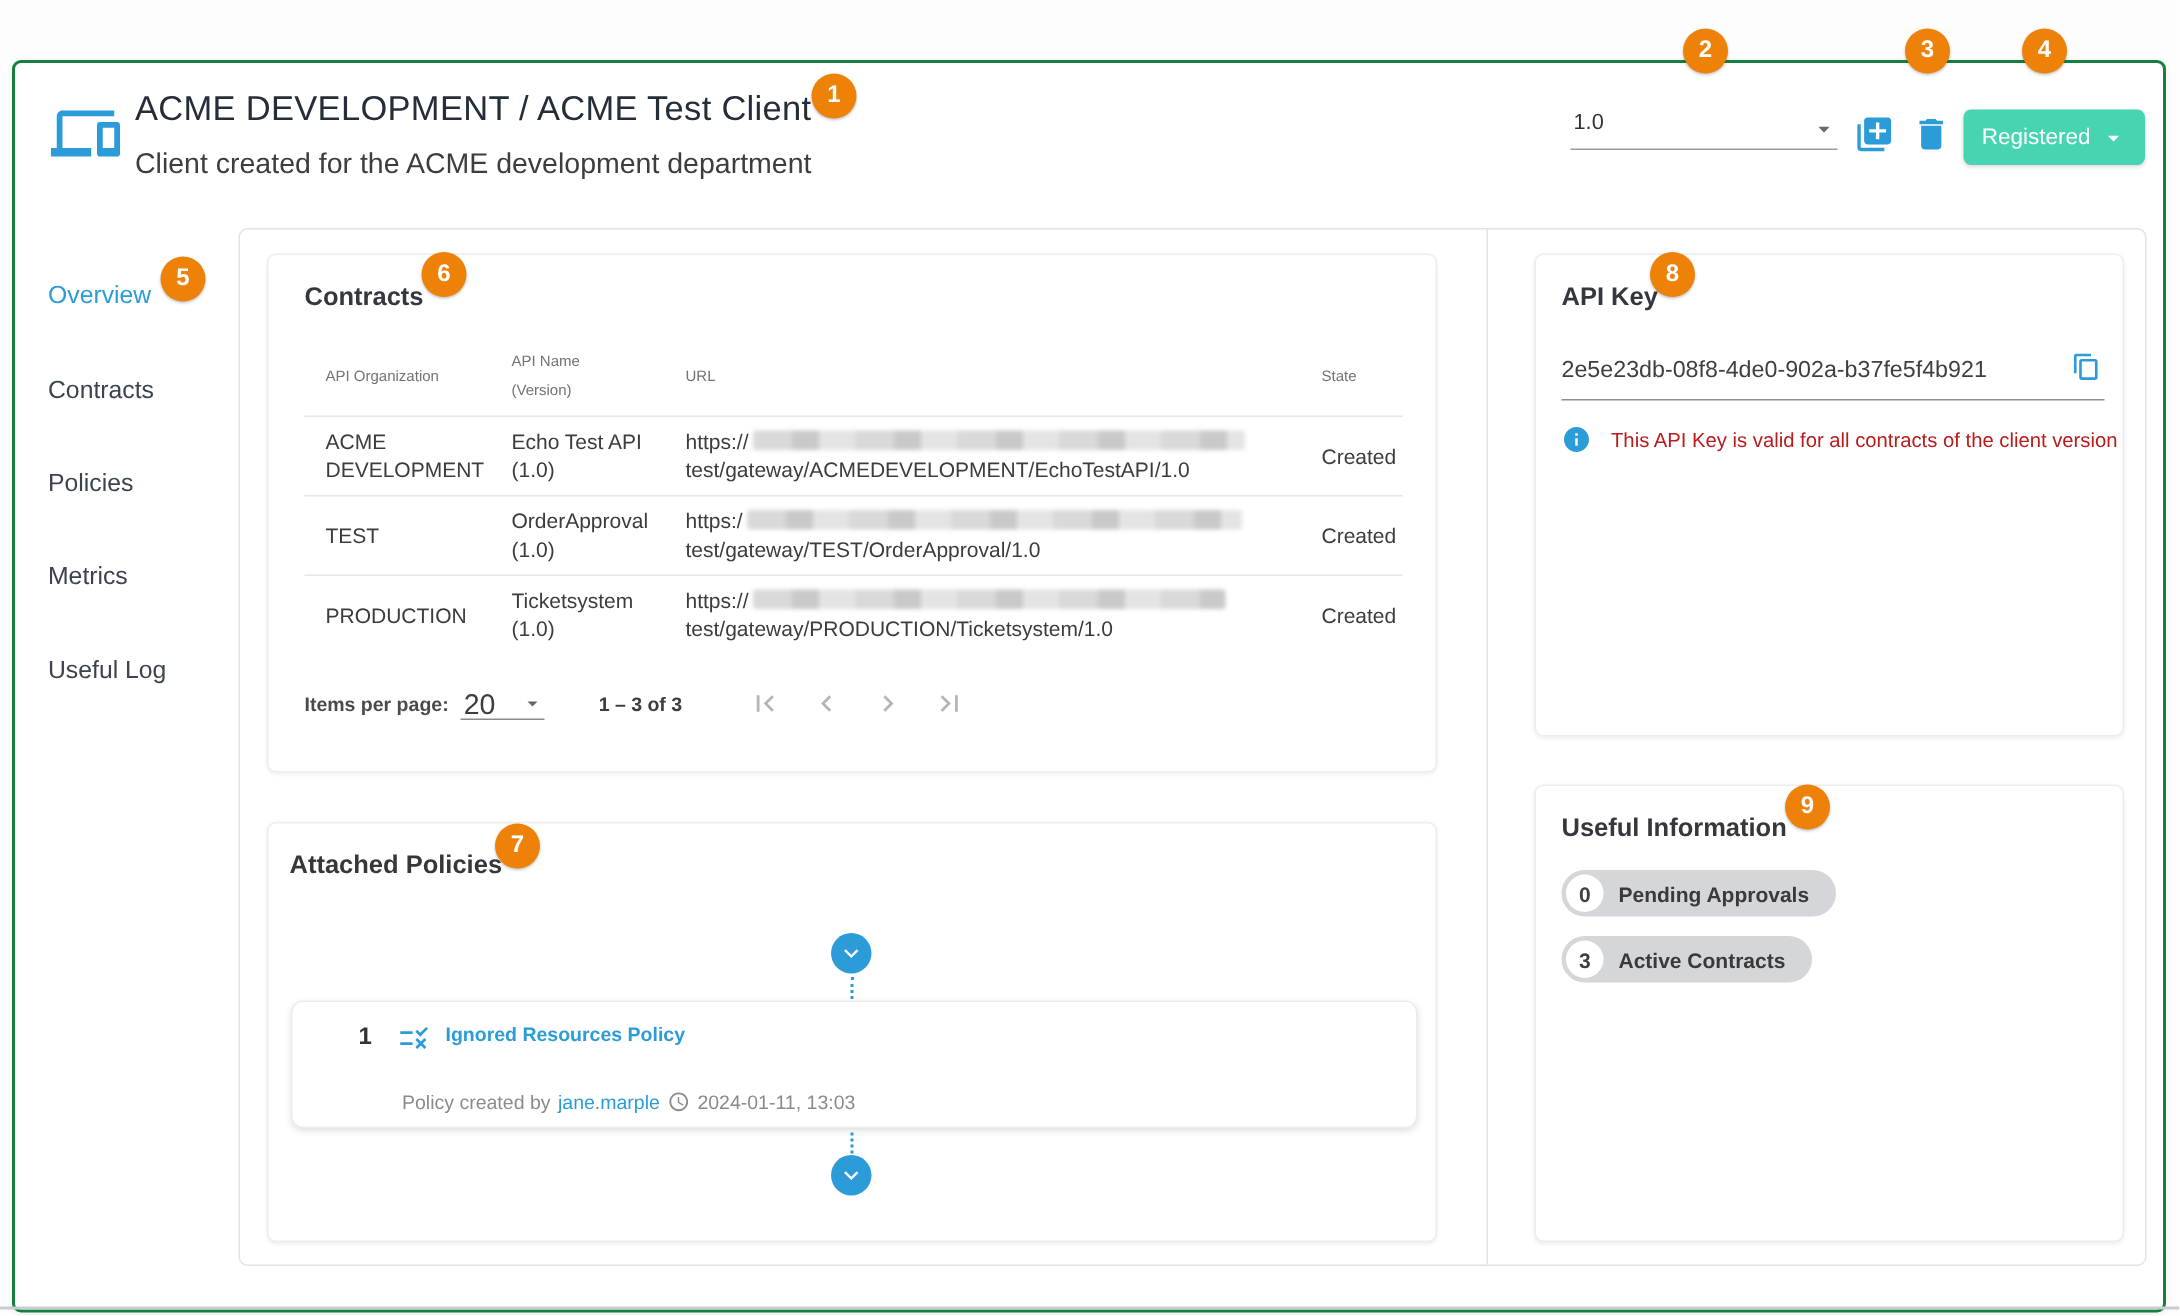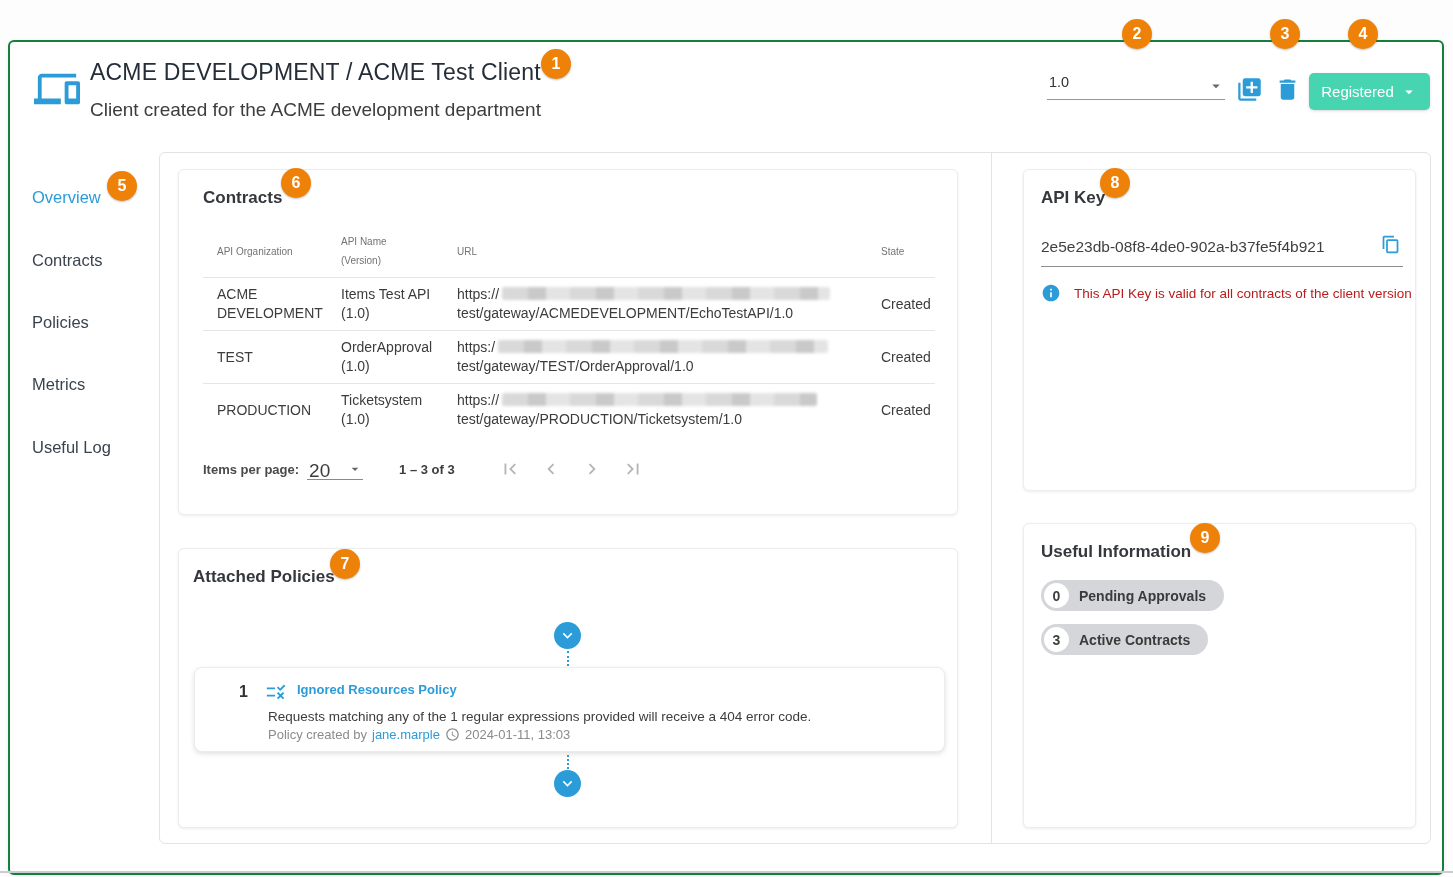--- a/index.html
+++ b/index.html
@@ -172,21 +172,21 @@
         <div class="ctable">
           <div class="crow chead">
             <div><span>API Organization</span></div>
             <div><span>API Name</span><br><span>(Version)</span></div>
             <div><span>URL</span></div>
             <div><span>State</span></div>
           </div>
 
           <div class="crow cbody">
             <div>ACME DEVELOPMENT</div>
-            <div><span>Items Test API</span><br><span>(1.0)</span></div>
+            <div><span>Echo Test API</span><br><span>(1.0)</span></div>
             <div><span>https://</span><span class="redacted" style="width:328px"></span><br><span>test/gateway/ACMEDEVELOPMENT/EchoTestAPI/1.0</span></div>
             <div>Created</div>
           </div>
 
           <div class="crow cbody">
             <div>TEST</div>
             <div><span>OrderApproval</span><br><span>(1.0)</span></div>
             <div><span>https:/</span><span class="redacted" style="width:330px"></span><br><span>test/gateway/TEST/OrderApproval/1.0</span></div>
             <div>Created</div>
           </div>
@@ -244,21 +244,20 @@
         <div class="flow-dots" style="top:102px;height:15px"></div>
 
         <div class="policy-item">
           <span class="p-num">1</span>
           <span class="p-icon">
             <svg viewBox="0 0 24 24" width="22" height="22" class="blue">
                 <path d="M16.54 11L13 7.46l1.41-1.41 2.12 2.12 4.24-4.24 1.41 1.41L16.54 11zM11 7H2v2h9V7zm10 6.41L19.59 12 17 14.59 14.41 12 13 13.41 15.59 16 13 18.59 14.41 20 17 17.41 19.59 20 21 18.59 18.41 16 21 13.41zM11 15H2v2h9v-2z"></path>
               </svg>
           </span>
           <span class="p-title">Ignored Resources Policy</span>
-          <div class="p-desc">Requests matching any of the 1 regular expressions provided will receive a 404 error code.</div>
           <div class="p-meta">
             <span>Policy created by</span>
             <span class="author">jane.marple</span>
             <svg viewBox="0 0 24 24">
                 <path d="M11.99 2C6.47 2 2 6.48 2 12s4.47 10 9.99 10C17.52 22 22 17.52 22 12S17.52 2 11.99 2zm.01 18c-4.42 0-8-3.58-8-8s3.58-8 8-8 8 3.58 8 8-3.58 8-8 8zm.5-13H11v6l5.25 3.15.75-1.23-4.5-2.67z"></path>
               </svg>
             <span>2024-01-11, 13:03</span>
           </div>
         </div>
 

